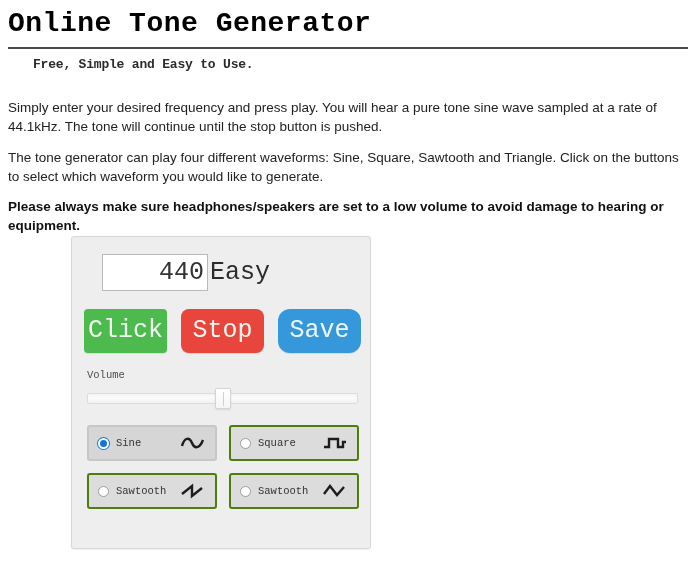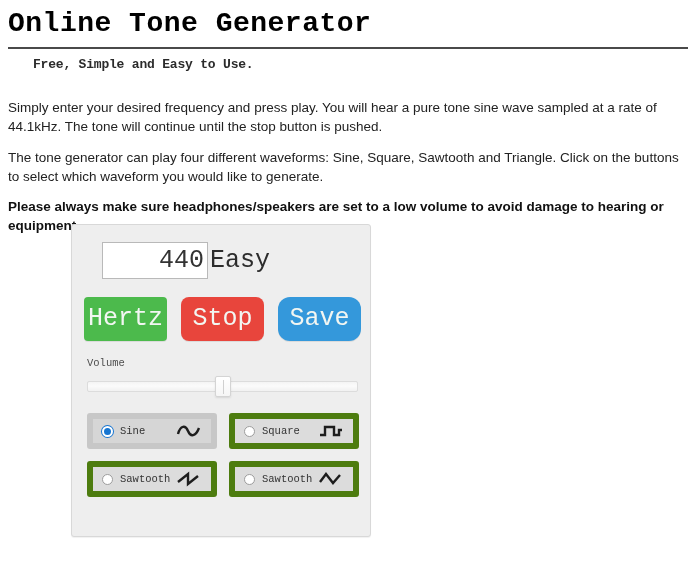--- a/index.html
+++ b/index.html
@@ -62,21 +62,21 @@
   .intro p.warning {
     font-weight: bold;
     color: #111111;
     margin-bottom: 0;
   }
 
   
   .panel {
     position: absolute;
     left: 71px;
-    top: 224px;
+    top: 236px;
     width: 300px;
     height: 313px;
     box-sizing: border-box;
     background: #eeeeee;
     border: 1px solid #d8d8d8;
     border-radius: 3px;
     box-shadow: 0 1px 1px rgba(0,0,0,0.06);
   }
 
   
@@ -180,21 +180,21 @@
     margin: 18px 0 0 15px;
     width: 272px;
     display: grid;
     grid-template-columns: 130px 130px;
     grid-gap: 12px;
   }
   .wave-opt {
     height: 36px;
     box-sizing: border-box;
     background: #dcdcdc;
-    border: 6px solid #4d7c0f;
+    border: 2px solid #4d7c0f;
     border-radius: 3px;
     display: flex;
     align-items: center;
     padding: 0 9px 0 9px;
     cursor: pointer;
   }
   .wave-opt.selected {
     background: #d6d6d6;
     border-color: #c7c7c7;
   }
@@ -253,21 +253,21 @@
 </div>
 
 <div class="panel">
 
   <div class="freq-row">
     <input class="freq-input" type="text" value="440" style="">
     <span class="freq-unit">Easy</span>
   </div>
 
   <div class="btn-row">
-    <button class="tbtn" style="background:#4cba4c;">Hertz</button>
+    <button class="tbtn" style="background:#4cba4c;">Click</button>
     <button class="tbtn" style="background:#e8453c;border-radius:8px;">Stop</button>
     <button class="tbtn" style="background:#3498db;">Save</button>
   </div>
 
   <div class="vol-label">Volume</div>
   <div class="slider-wrap">
     <div class="slider-track"></div>
     <div class="slider-thumb"></div>
   </div>
 

